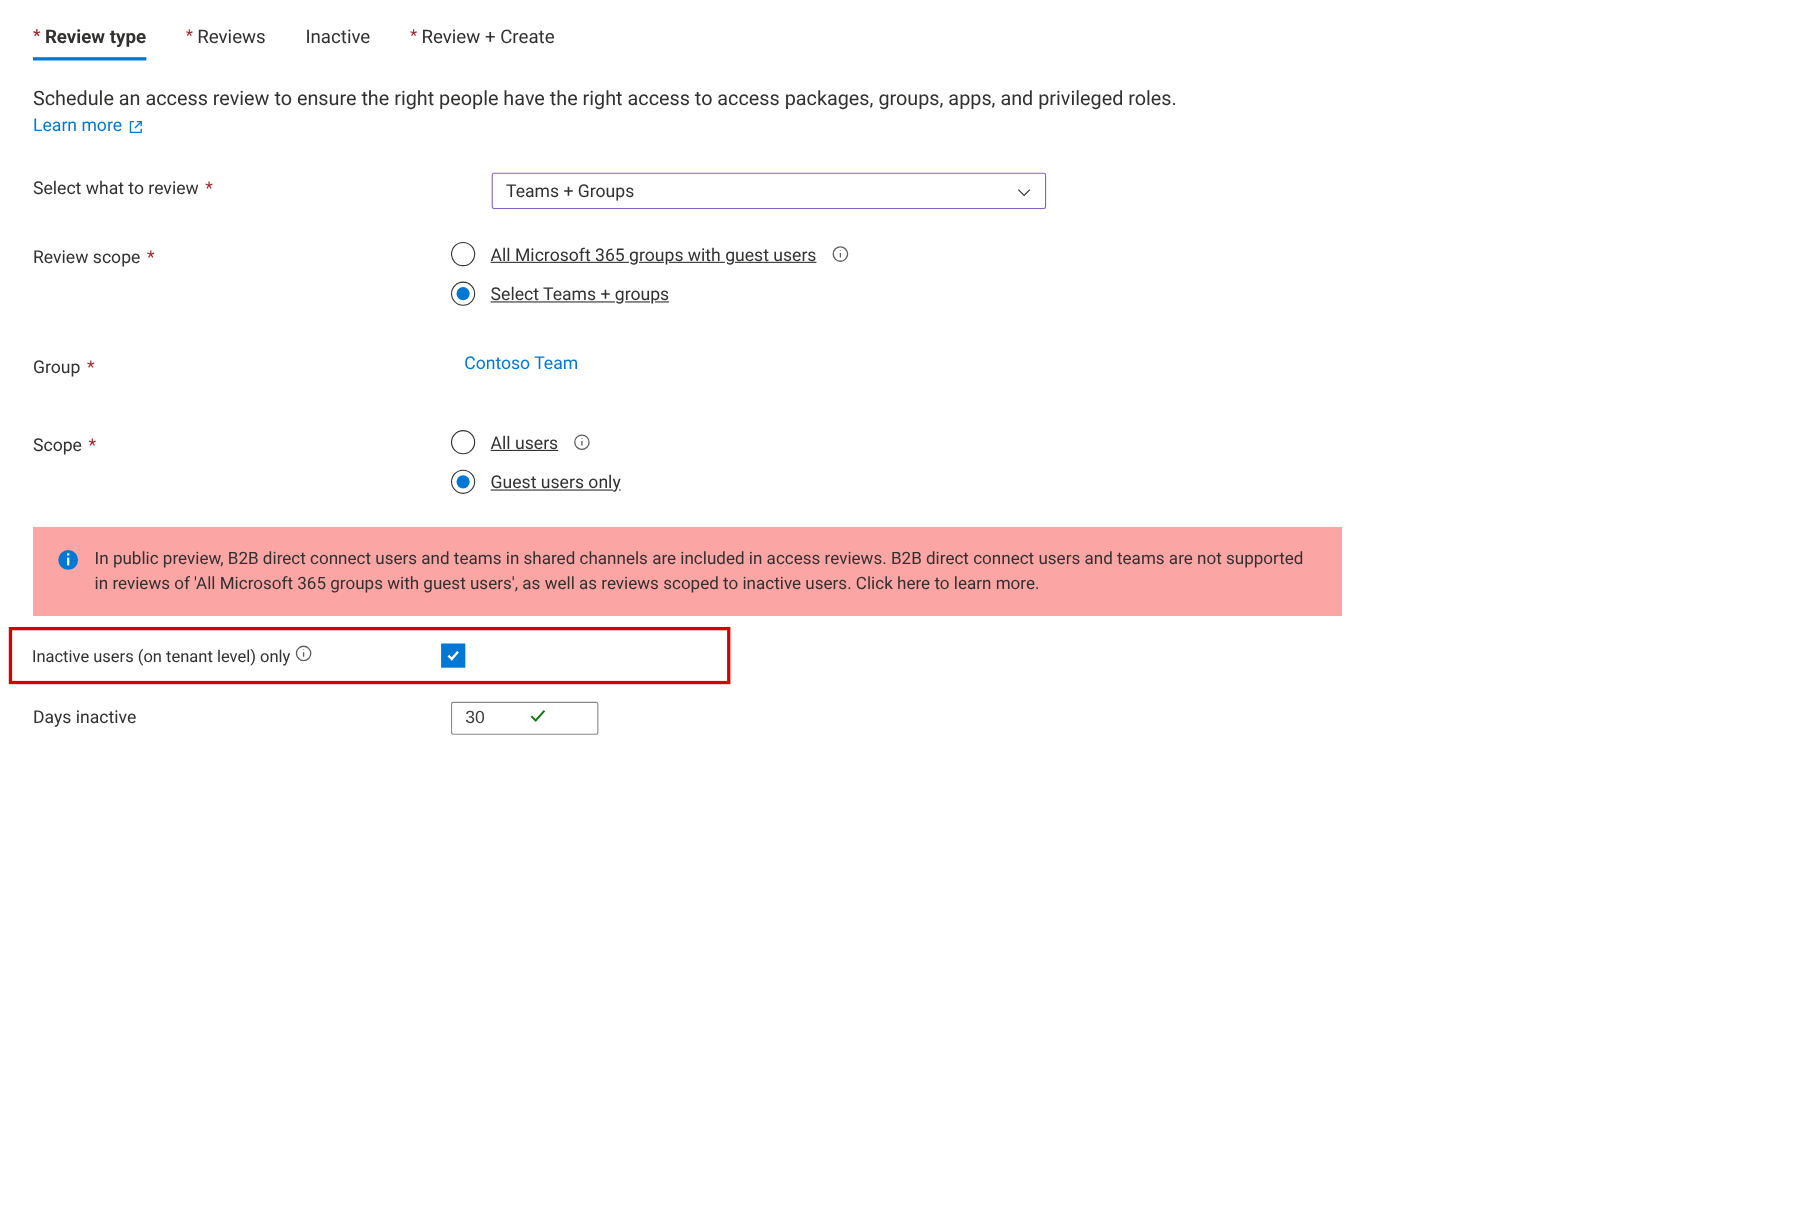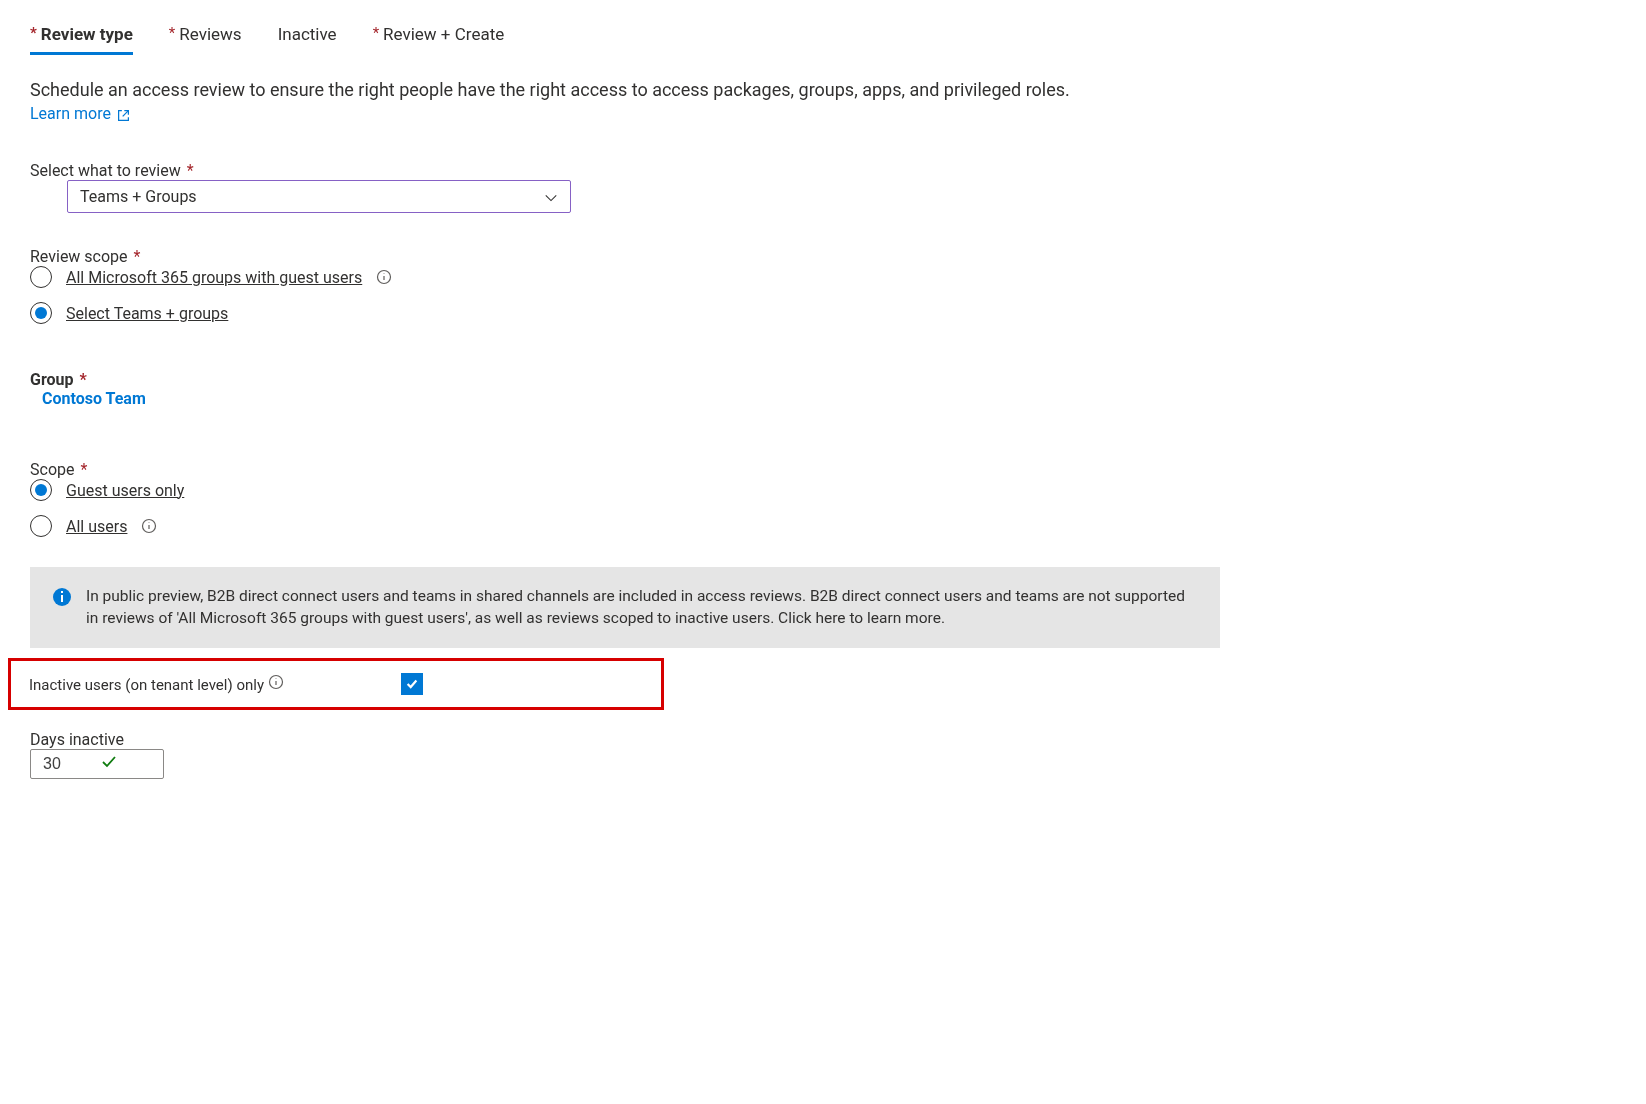--- a/index.html
+++ b/index.html
@@ -60,21 +60,20 @@
   .ext-icon {
     width: 13px;
     height: 13px;
     display: inline-block;
   }
 
   .row {
     display: flex;
     align-items: flex-start;
     margin-bottom: 30px;
-    flex-direction: column;
   }
   .row .label {
     width: 380px;
     flex: none;
     font-size: 16px;
     color: #323130;
     display: flex;
     align-items: center;
     gap: 6px;
     padding-top: 4px;
@@ -133,21 +132,21 @@
 
   .group-link {
     color: #0078d4;
     font-size: 16px;
     cursor: pointer;
     padding-top: 4px;
     margin-left: 12px;
   }
 
   .info-banner {
-    background: #e5e5e5;
+    background: #fca5a5;
     padding: 18px 22px;
     display: flex;
     gap: 14px;
     margin: 18px 0 10px 0;
     max-width: 1190px;
   }
   .info-banner .icon-circle {
     width: 20px; height: 20px;
     flex: none;
     margin-top: 2px;
@@ -269,51 +268,51 @@
       </span>
     </div>
     <div class="radio-item">
       <span class="radio checked"></span>
       <span>Select Teams + groups</span>
     </div>
   </div>
 </div>
 
 
-<div class="row" style="margin-bottom:48px;font-weight:bold;">
+<div class="row" style="margin-bottom:48px;">
   <div class="label">
     <span>Group</span>
     <span class="req">*</span>
   </div>
   <div class="control">
     <span class="group-link">Contoso Team</span>
   </div>
 </div>
 
 
 <div class="row">
   <div class="label">
     <span>Scope</span>
     <span class="req">*</span>
   </div>
   <div class="control radios">
-    <div class="radio-item">
-      <span class="radio checked"></span>
-      <span>Guest users only</span>
-    </div>
     <div class="radio-item">
       <span class="radio"></span>
       <span>All users</span>
       <span class="info-icon">
         <svg viewBox="0 0 16 16" fill="none" stroke="#605e5c" stroke-width="1.2">
             <circle cx="8" cy="8" r="6.5"></circle>
             <path d="M8 7v4M8 4.5v.5"></path>
           </svg>
       </span>
     </div>
+    <div class="radio-item">
+      <span class="radio checked"></span>
+      <span>Guest users only</span>
+    </div>
   </div>
 </div>
 
 
 <div class="info-banner">
   <span class="icon-circle">
     <svg viewBox="0 0 20 20">
         <circle cx="10" cy="10" r="9" fill="#0078d4"></circle>
         <rect x="9" y="8" width="2" height="7" fill="#fff"></rect>
         <rect x="9" y="4" width="2" height="2" fill="#fff"></rect>

